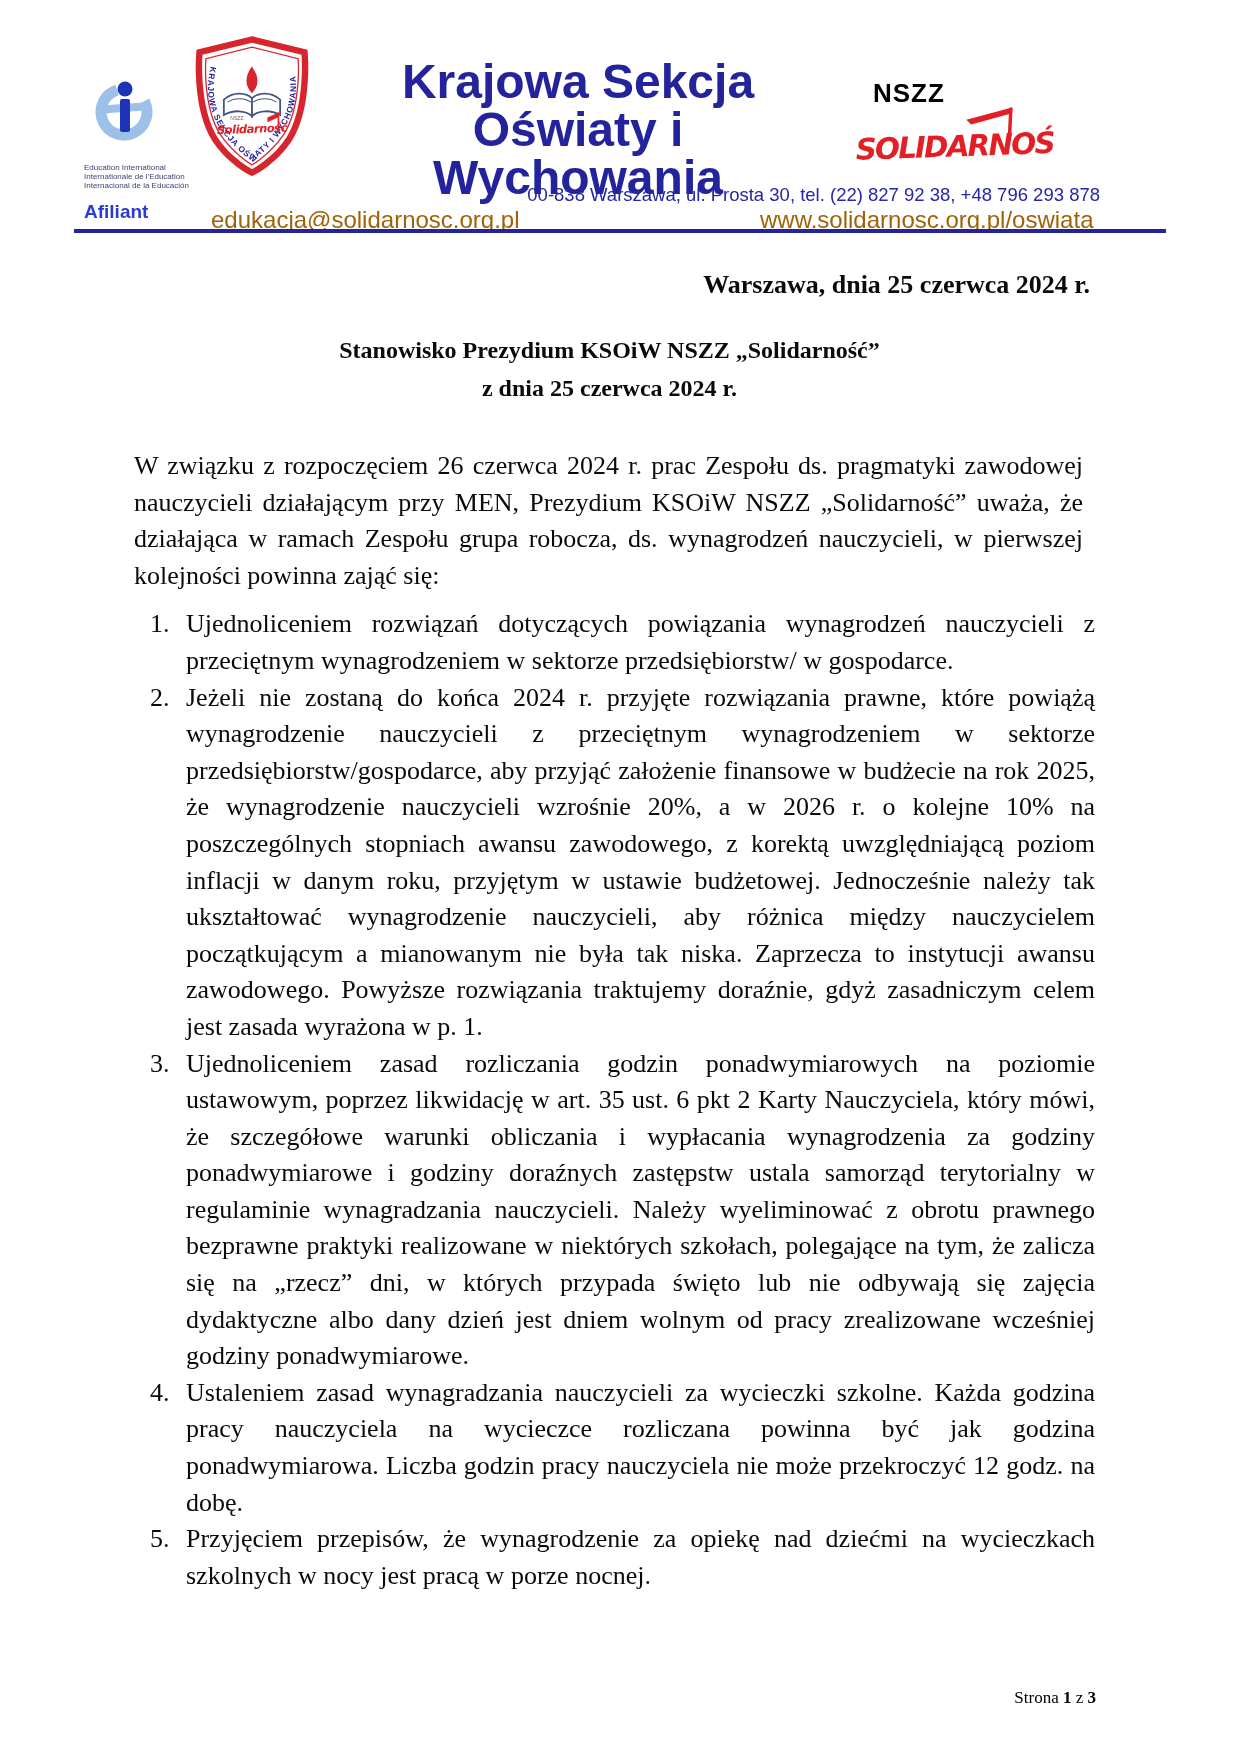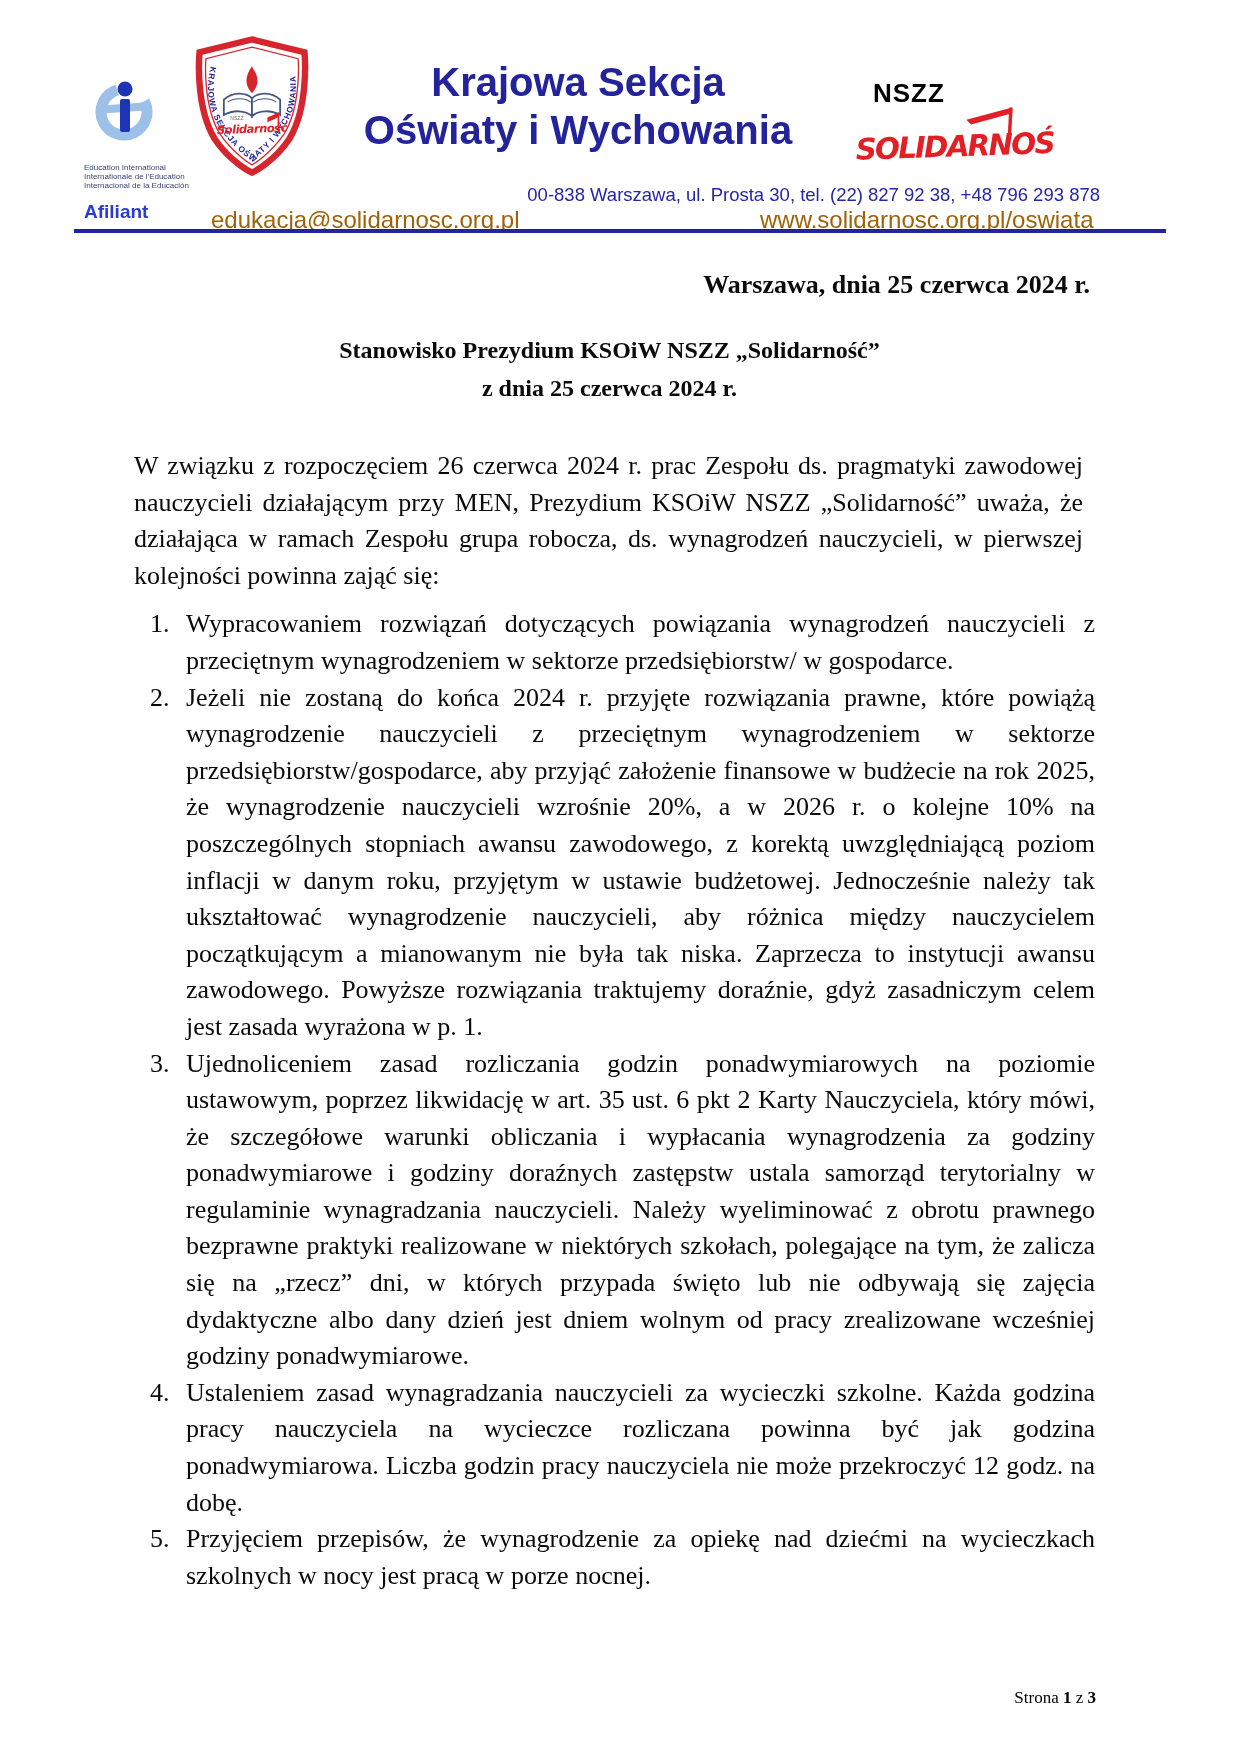--- a/index.html
+++ b/index.html
@@ -15,21 +15,21 @@
   
   .ei-block{position:absolute;left:84px;top:76px;width:110px;}
   .ei-icon{display:block;margin-left:8px;}
   .ei-caption{margin-top:21px;font-family:"Liberation Sans",sans-serif;
     font-size:8px;line-height:9px;color:#3d4470;letter-spacing:0;}
   .afiliant{margin-top:11px;font-family:"Liberation Sans",sans-serif;
     font-weight:bold;font-size:19px;color:#2b3bd2;}
   .crest{position:absolute;left:188px;top:34px;}
   .org-title{position:absolute;left:348px;top:58px;width:460px;
     text-align:center;font-family:"Liberation Sans",sans-serif;
-    font-weight:bold;font-size:40px;line-height:48px;color:#23239b;}
+    font-weight:bold;font-size:48px;line-height:48px;color:#23239b;}
   .nszz-label{position:absolute;left:873px;top:78px;
     font-family:"Liberation Sans",sans-serif;font-weight:bold;
     font-size:26px;color:#000;letter-spacing:1px;}
   .wordmark{position:absolute;left:854px;top:98px;}
   .address{position:absolute;left:130px;top:184px;width:970px;
     text-align:right;font-family:"Liberation Sans",sans-serif;
     font-size:18.5px;color:#2525a8;}
   .hlink{position:absolute;top:206px;font-family:"Liberation Sans",sans-serif;
     font-size:24px;color:#a16207;text-decoration:underline;}
   .hlink.email{left:211px;}
@@ -115,21 +115,21 @@
     <div class="doc-title">
       <div>Stanowisko Prezydium KSOiW NSZZ „Solidarność”</div>
       <div>z dnia 25 czerwca 2024 r.</div>
     </div>
 
     <div class="body">
       <p class="intro">W związku z rozpoczęciem 26 czerwca 2024 r. prac Zespołu ds. pragmatyki zawodowej nauczycieli działającym przy MEN, Prezydium KSOiW NSZZ „Solidarność” uważa, że działająca w ramach Zespołu grupa robocza, ds. wynagrodzeń nauczycieli, w pierwszej kolejności powinna zająć się:</p>
 
       <div class="li">
         <span class="num">1.</span>
-        <div class="txt">Wypracowaniem rozwiązań dotyczących powiązania wynagrodzeń nauczycieli z przeciętnym wynagrodzeniem w sektorze przedsiębiorstw/ w gospodarce.</div>
+        <div class="txt">Ujednoliceniem rozwiązań dotyczących powiązania wynagrodzeń nauczycieli z przeciętnym wynagrodzeniem w sektorze przedsiębiorstw/ w gospodarce.</div>
       </div>
       <div class="li">
         <span class="num">2.</span>
         <div class="txt">Jeżeli nie zostaną do końca 2024 r. przyjęte rozwiązania prawne, które powiążą wynagrodzenie nauczycieli z przeciętnym wynagrodzeniem w sektorze przedsiębiorstw/gospodarce, aby przyjąć założenie finansowe w budżecie na rok 2025, że wynagrodzenie nauczycieli wzrośnie 20%, a w 2026 r. o kolejne 10% na poszczególnych stopniach awansu zawodowego, z korektą uwzględniającą poziom inflacji w danym roku, przyjętym w ustawie budżetowej. Jednocześnie należy tak ukształtować wynagrodzenie nauczycieli, aby różnica między nauczycielem początkującym a mianowanym nie była tak niska. Zaprzecza to instytucji awansu zawodowego. Powyższe rozwiązania traktujemy doraźnie, gdyż zasadniczym celem jest zasada wyrażona w p. 1.</div>
       </div>
       <div class="li">
         <span class="num">3.</span>
         <div class="txt">Ujednoliceniem zasad rozliczania godzin ponadwymiarowych na poziomie ustawowym, poprzez likwidację w art. 35 ust. 6 pkt 2 Karty Nauczyciela, który mówi, że szczegółowe warunki obliczania i wypłacania wynagrodzenia za godziny ponadwymiarowe i godziny doraźnych zastępstw ustala samorząd terytorialny w regulaminie wynagradzania nauczycieli. Należy wyeliminować z obrotu prawnego bezprawne praktyki realizowane w niektórych szkołach, polegające na tym, że zalicza się na „rzecz” dni, w których przypada święto lub nie odbywają się zajęcia dydaktyczne albo dany dzień jest dniem wolnym od pracy zrealizowane wcześniej godziny ponadwymiarowe.</div>
       </div>
       <div class="li">

